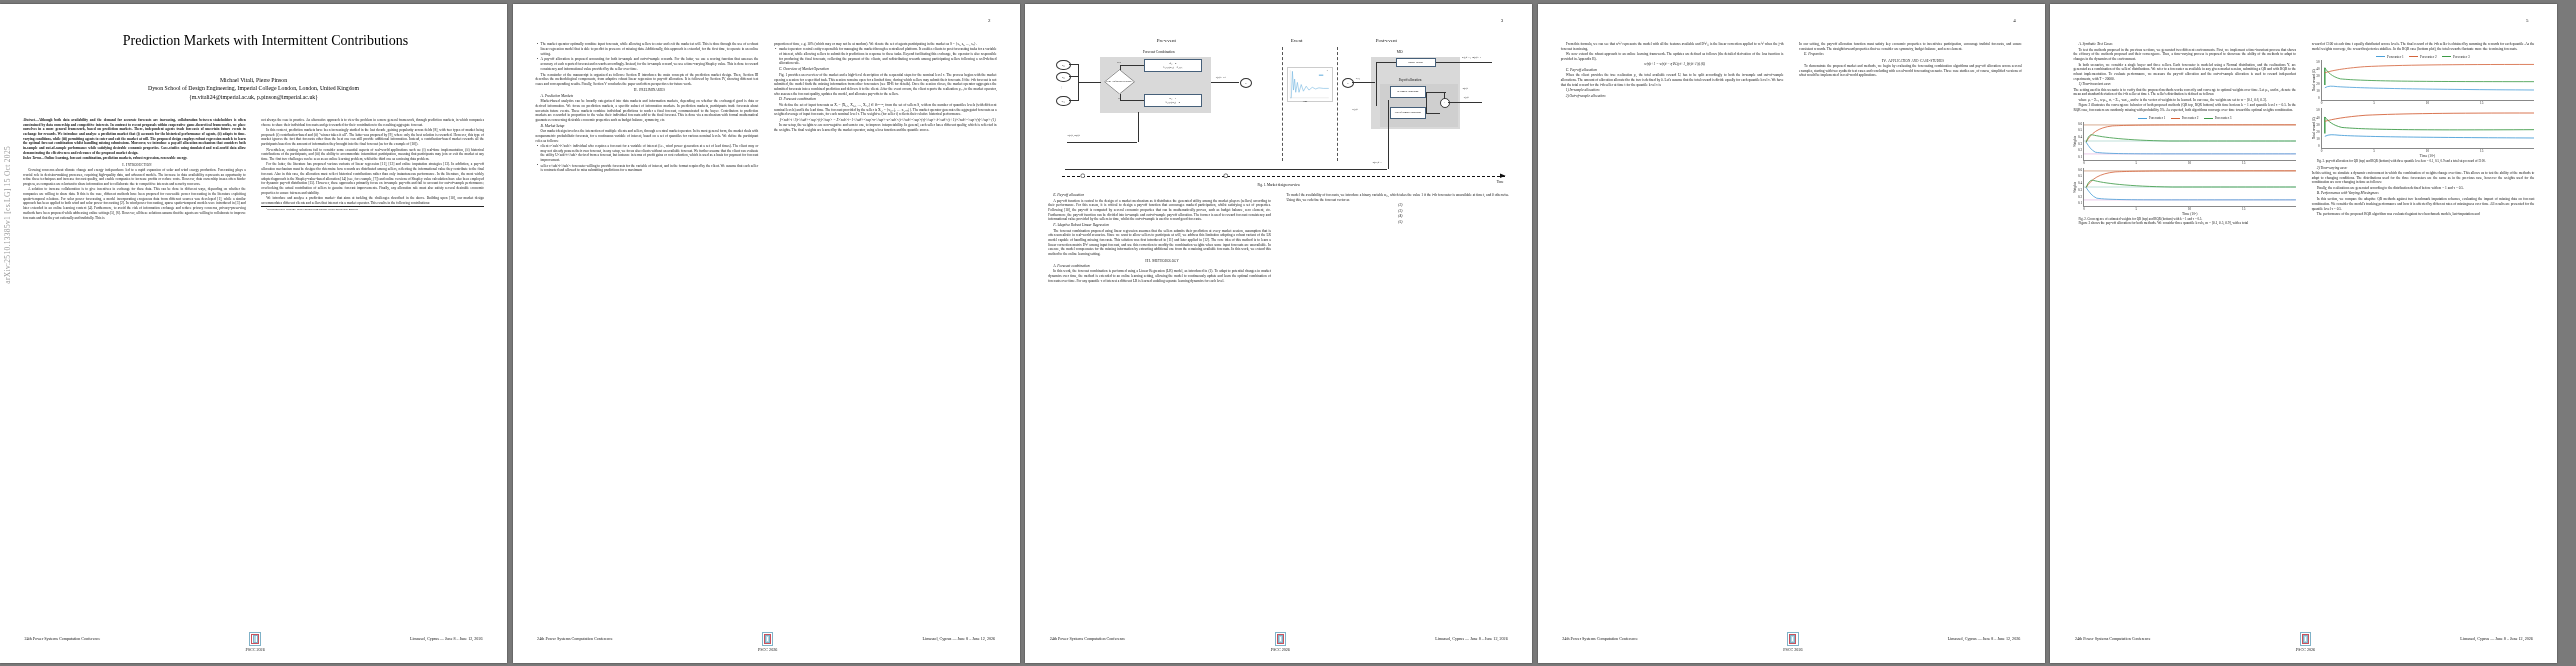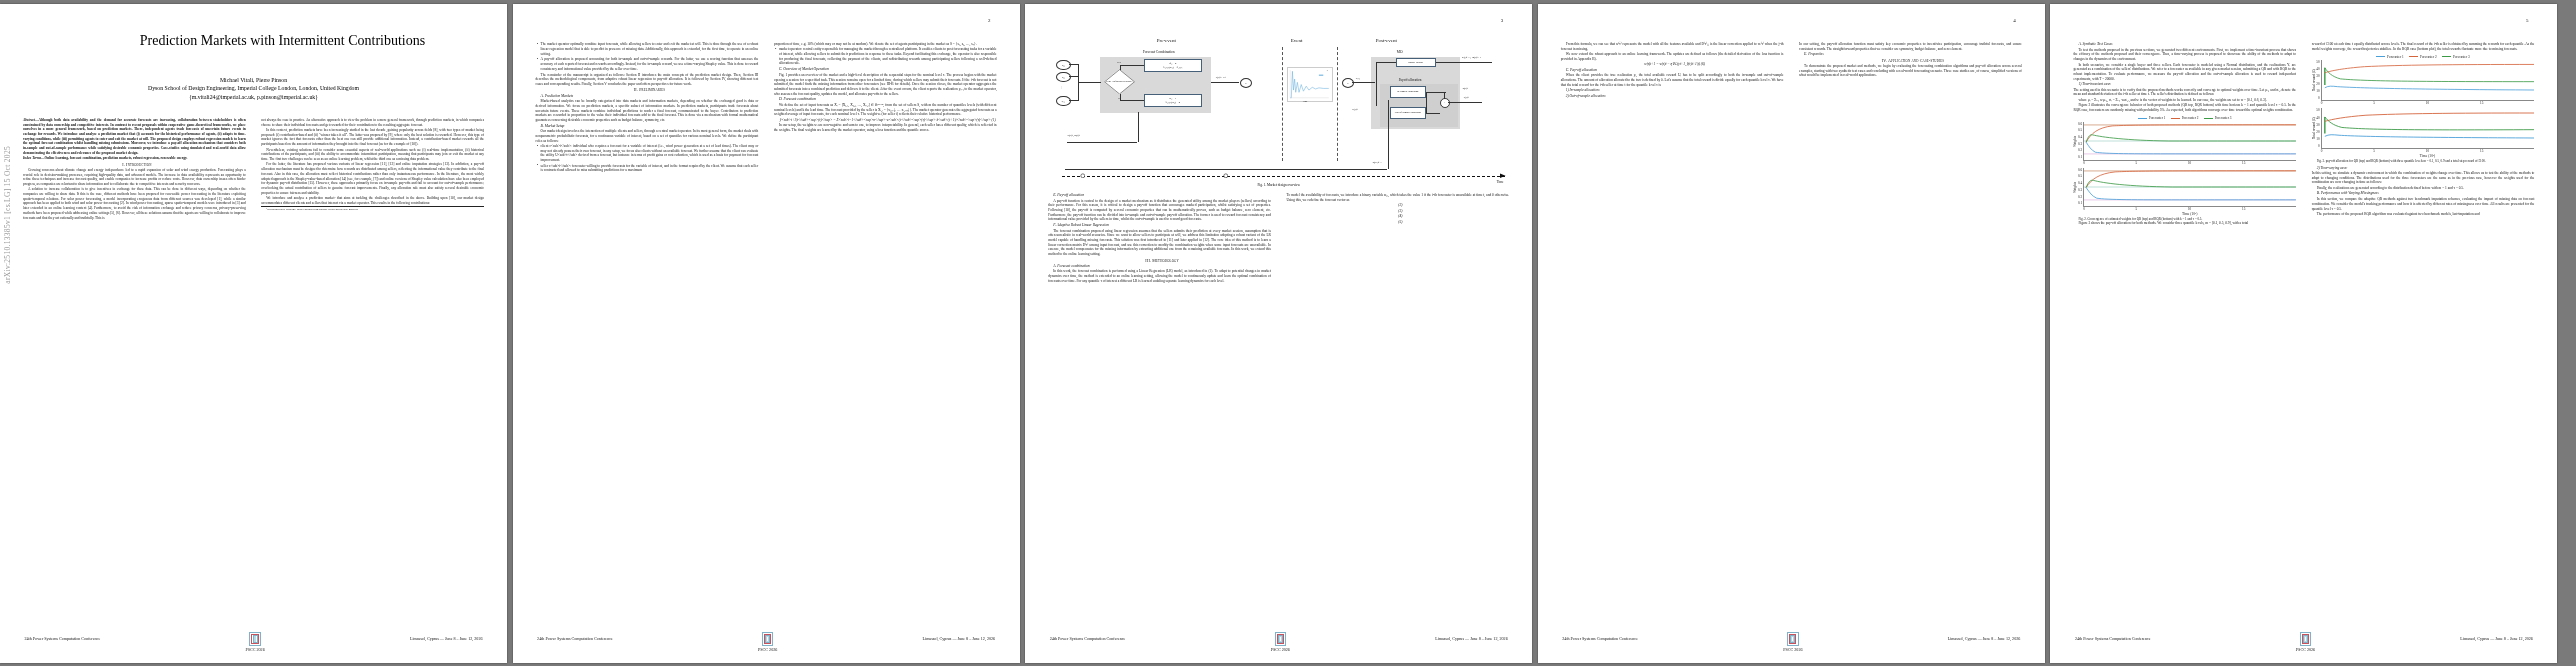--- a/index.html
+++ b/index.html
@@ -2,21 +2,21 @@
 <html style="font-size:9px"><head>
 <meta charset="utf-8">
 <style>
   html,body{margin:0;padding:0;background:#6e6e6e;}
   body{font-family:"Liberation Serif",serif;}
   .viewport{width:2576px;height:667px;display:flex;gap:5.6px;background:#7a7a7a;padding:0;box-sizing:border-box;overflow:hidden;}
   .page{width:507px;height:659px;background:#fff;position:relative;flex:0 0 507px;margin-top:3.9px;box-shadow:0 0 1.7px rgba(0,0,0,.5);overflow:hidden;}
   .pageno{position:absolute;top:14.5px;right:29px;font-size:5px;color:#111;}
   .arxiv{position:absolute;left:3.3px;top:142px;transform-origin:left top;transform:rotate(-90deg) translateX(-100%);
          font-size:7.5px;color:#9a9a9a;letter-spacing:0.3px;white-space:nowrap;font-family:"Liberation Serif",serif;}
-  .title{position:absolute;top:29px;left:0;width:100%;text-align:center;font-size:14px;font-family:"Liberation Serif",serif;padding-left:29px;}
+  .title{position:absolute;top:29px;left:12px;width:100%;text-align:center;font-size:14px;font-family:"Liberation Serif",serif;}
   .authors{position:absolute;top:72px;left:0;width:100%;text-align:center;font-size:5.8px;line-height:1.45;}
   .cols{position:absolute;left:23px;right:23px;display:flex;gap:15.6px;}
   .col{flex:1 1 0;min-width:0;font-size:3.5px;line-height:1.34;text-align:justify;hyphens:auto;color:#121212;}
   .col p{margin:0 0 0.8px 0;text-indent:5px;}
   .col p.noind{text-indent:0;}
   .abstract{font-weight:bold;text-align:justify;}
   .abstract .lab{font-style:italic;font-weight:bold;}
   .idx{font-weight:bold;margin-top:3.3px;}
   .idx .lab{font-style:italic;}
   .sect{text-align:center;font-variant:small-caps;font-size:4px;margin:4.4px 0 2.2px;text-indent:0;letter-spacing:0.2px;}

